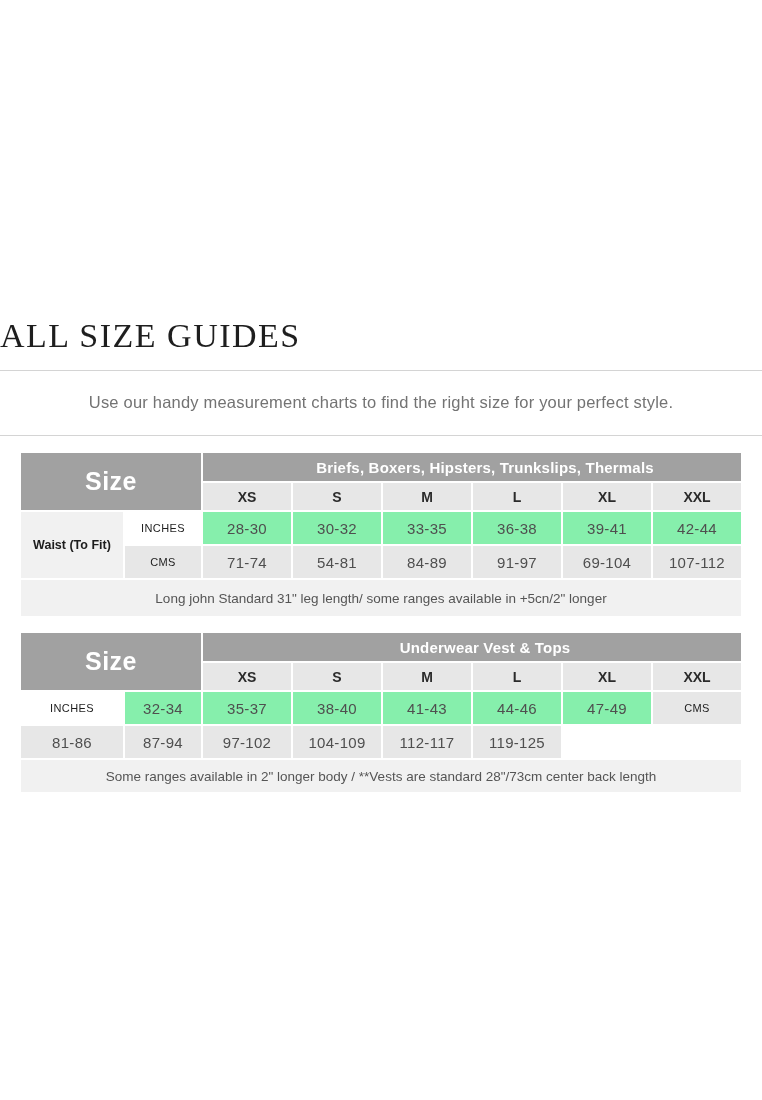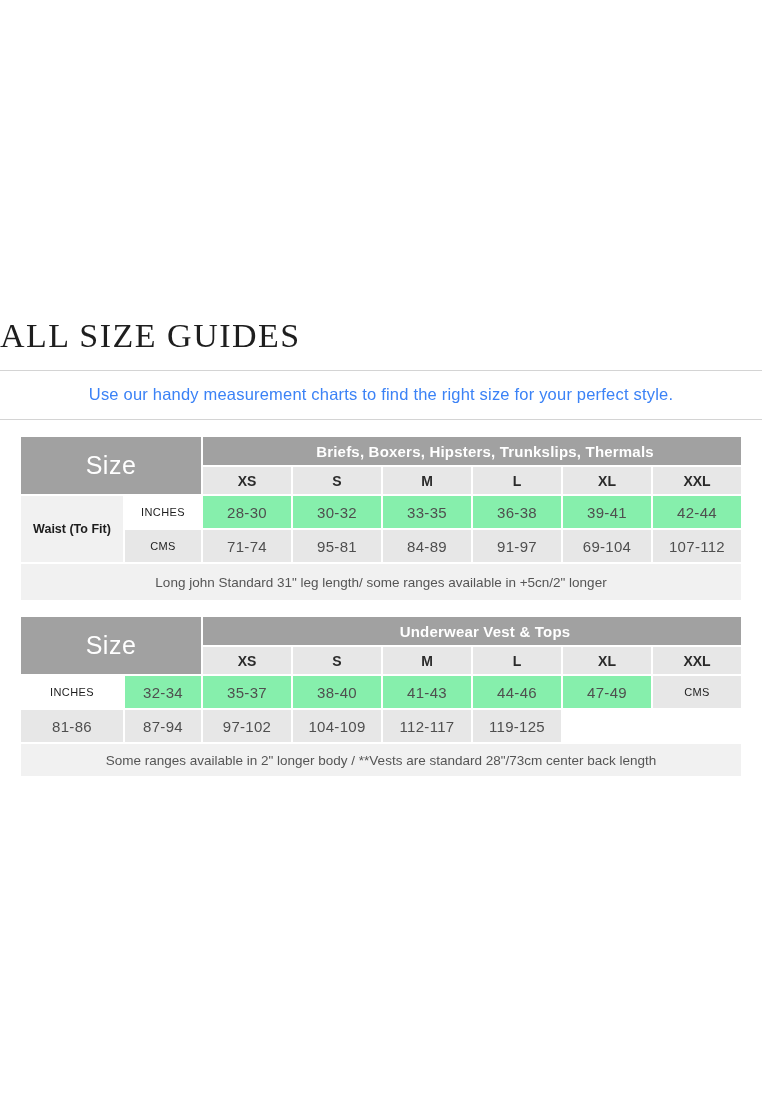--- a/index.html
+++ b/index.html
@@ -18,43 +18,43 @@
     color: #1e1e1e;
   }
   .subtitle-band {
     margin-top: 17px;
     border-top: 1px solid #d4d4d4;
     border-bottom: 1px solid #d4d4d4;
     padding: 10px 0 11px 0;
     text-align: center;
   }
   .subtitle-band p {
-    margin: 4px;
+    margin: 12px;
     font-size: 16.5px;
     letter-spacing: 0.2px;
-    color: #3b82f6;
+    color: #737373;
   }
   .size-table {
     display: grid;
     grid-template-columns: 102px 76px repeat(6, 1fr);
     gap: 2px;
     width: 720px;
     margin: 17px 0 0 21px;
     background: #ffffff;
   }
   .size-table.t1 { grid-template-rows: 28px 27px 32px 32px 36px; }
   .size-table.t2 { grid-template-rows: 28px 27px 32px 32px 32px; }
   .cell {
     display: flex; align-items: center; justify-content: center;
     text-align: center;
   }
   .size-cell {
     grid-row: 1 / 3; grid-column: 1 / 3;
     background: #a1a1a1; color: #ffffff;
-    font-size: 25px; font-weight: normal; letter-spacing: 0.5px;
+    font-size: 25px; font-weight: bold; letter-spacing: 0.5px;
   }
   .group-cell {
     grid-row: 1; grid-column: 3 / 9;
     background: #a1a1a1; color: #ffffff;
     font-size: 15px; font-weight: bold; letter-spacing: 0.2px; padding-left: 26px;
   }
   .colhead {
     grid-row: 2;
     background: #e7e7e7; color: #2b2b2b;
     font-size: 14px; font-weight: bold;
@@ -106,21 +106,21 @@
     <div class="cell unit">INCHES</div>
     <div class="cell data">28-30</div>
     <div class="cell data">30-32</div>
     <div class="cell data">33-35</div>
     <div class="cell data">36-38</div>
     <div class="cell data">39-41</div>
     <div class="cell data">42-44</div>
 
     <div class="cell unit gray">CMS</div>
     <div class="cell data gray">71-74</div>
-    <div class="cell data gray">95-81</div>
+    <div class="cell data gray">54-81</div>
     <div class="cell data gray">84-89</div>
     <div class="cell data gray">91-97</div>
     <div class="cell data gray">69-104</div>
     <div class="cell data gray">107-112</div>
 
     <div class="cell foot">Long john Standard 31" leg length/ some ranges available in +5cn/2" longer</div>
   </section>
 
   <section class="size-table t2">
     <div class="cell size-cell">Size</div>

